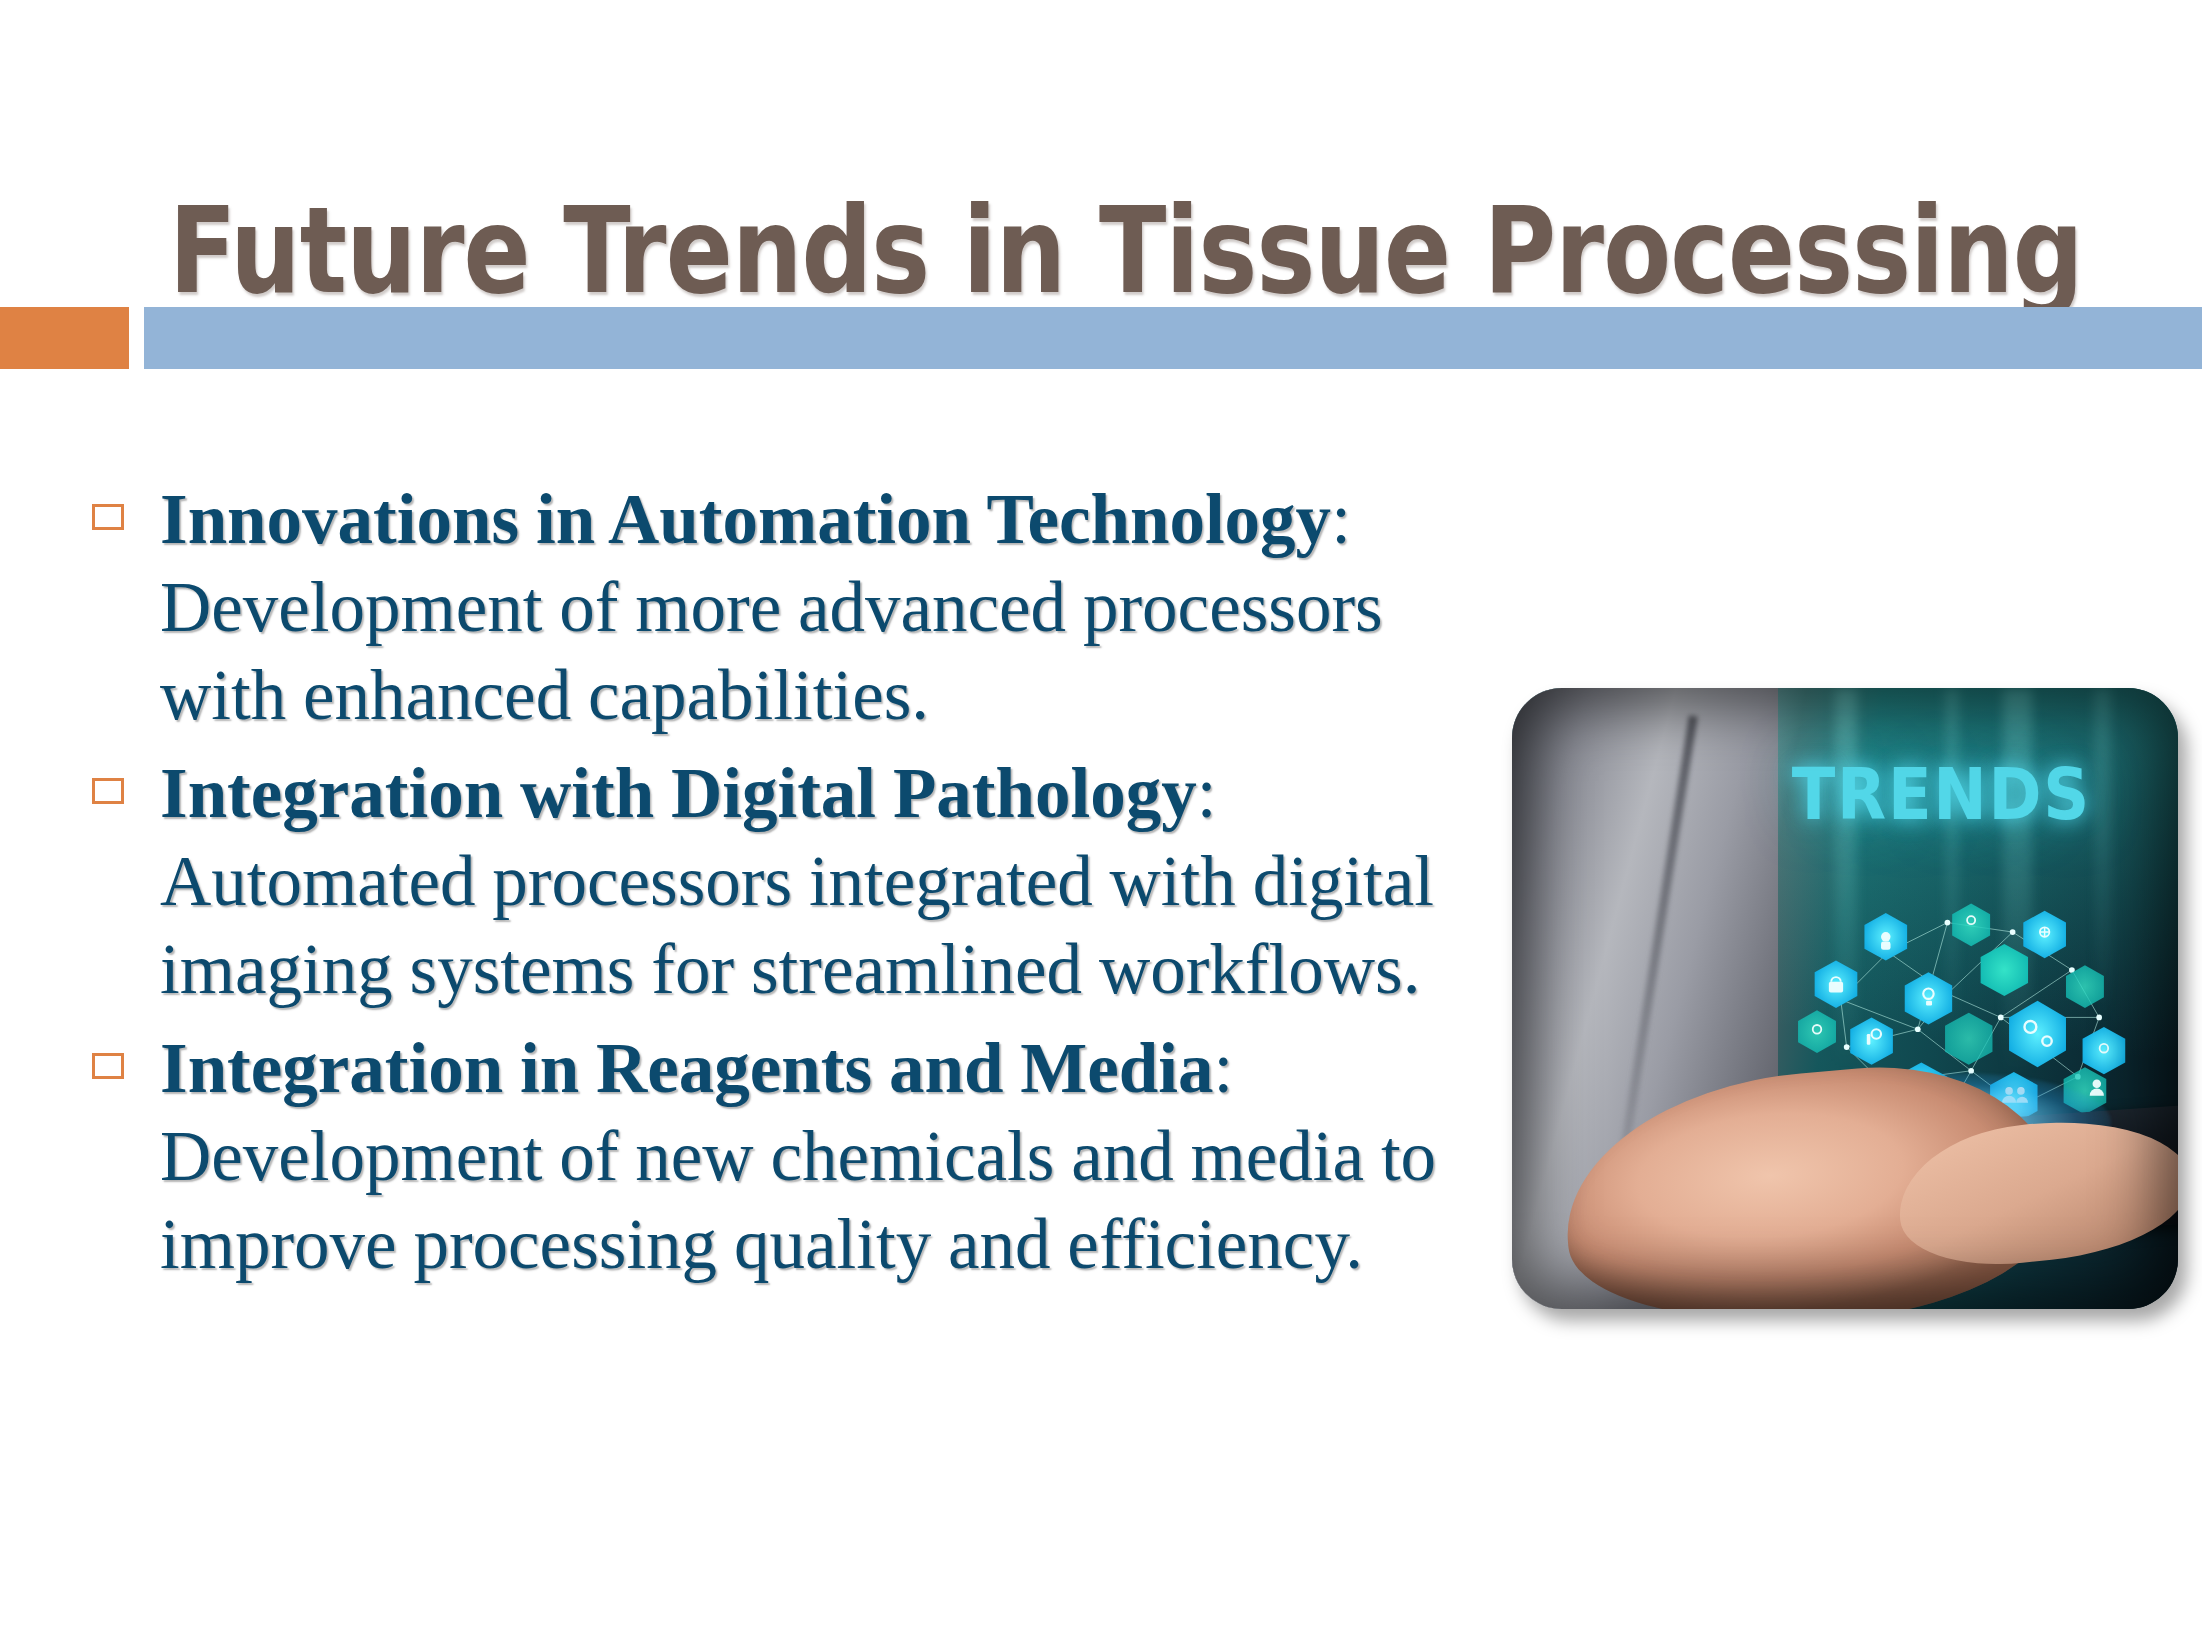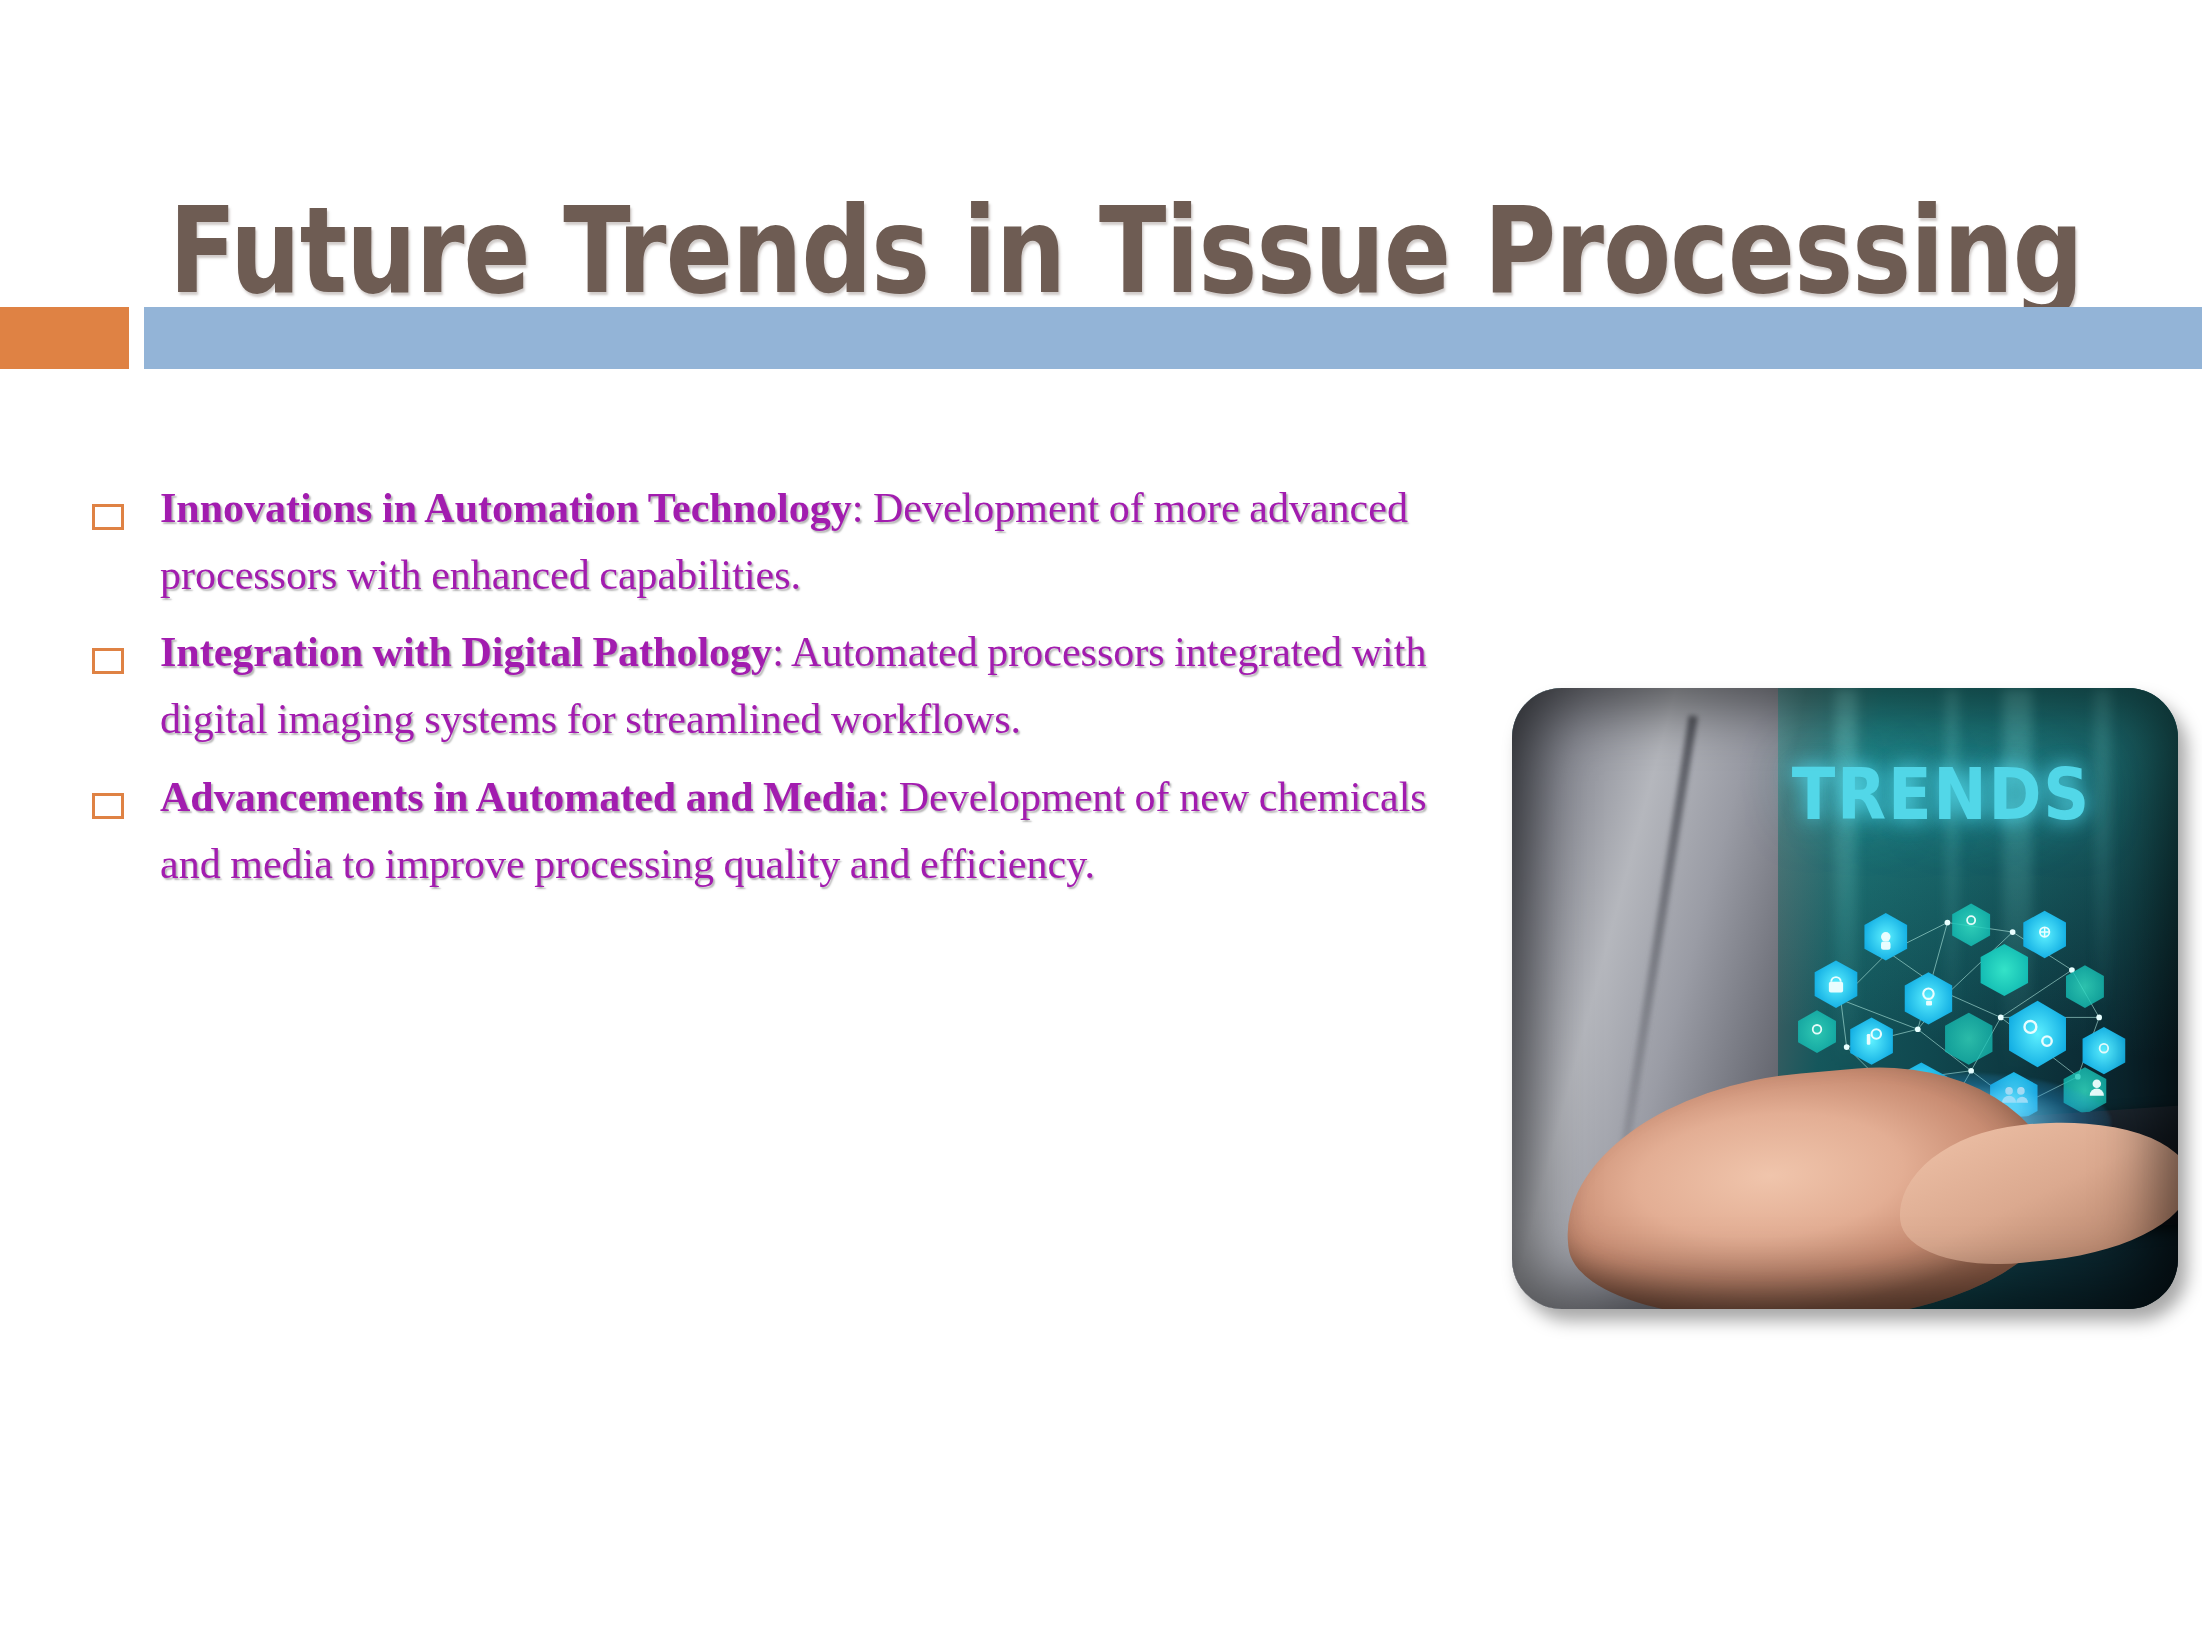--- a/index.html
+++ b/index.html
@@ -60,23 +60,23 @@
   }
   .bullet-marker {
     position:absolute;
     left:8.6px; top:29px;
     width:32px; height:26px;
     border:3.4px solid #DF8244;
     background:transparent;
   }
   .bullet-text {
     font-family:"Liberation Serif","DejaVu Serif", serif;
-    font-size:42px;
-    line-height:67px;
-    color:#a21caf;
+    font-size:71px;
+    line-height:88px;
+    color:#0c4a6e;
     text-shadow:1.7px 1.7px 1.7px rgba(120,120,120,0.55);
     word-spacing:-0.9px;
     display:block;
   }
   .bullet-text b { font-weight:bold; }
 
   
   #trends-figure {
     position:absolute;
     left:1512px; top:688px;
@@ -202,21 +202,21 @@
       <span class="bullet-text"><b>Innovations in Automation Technology</b><span>: </span><span>Development of more advanced processors with enhanced capabilities.</span></span>
     </div>
 
     <div class="bullet-row">
       <span class="bullet-marker"></span>
       <span class="bullet-text"><b>Integration with Digital Pathology</b><span>: </span><span>Automated processors integrated with digital imaging systems for streamlined workflows.</span></span>
     </div>
 
     <div class="bullet-row">
       <span class="bullet-marker"></span>
-      <span class="bullet-text"><b>Advancements in Automated and Media</b><span>: </span><span>Development of new chemicals and media to improve processing quality and efficiency.</span></span>
+      <span class="bullet-text"><b>Integration in Reagents and Media</b><span>: </span><span>Development of new chemicals and media to improve processing quality and efficiency.</span></span>
     </div>
 
   </div>
 
   <div id="trends-figure">
     <div class="photo"></div>
     <div class="suit"></div>
     <div class="rays"></div>
 
     <div id="trends-word">TRENDS</div>

